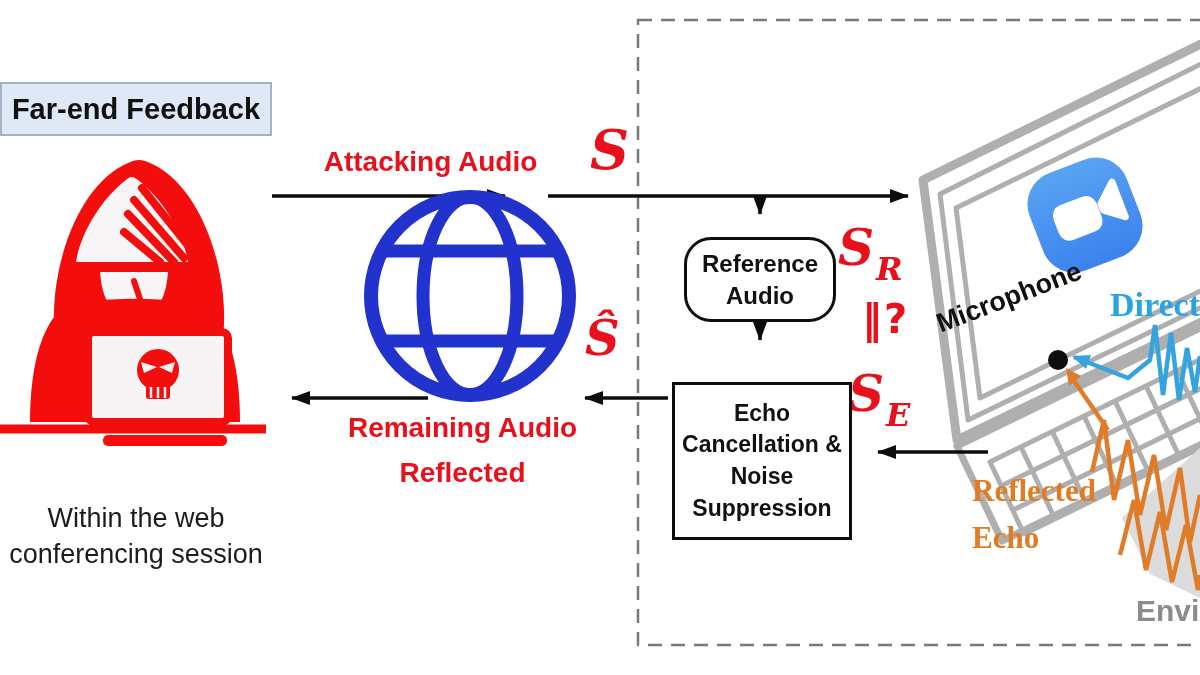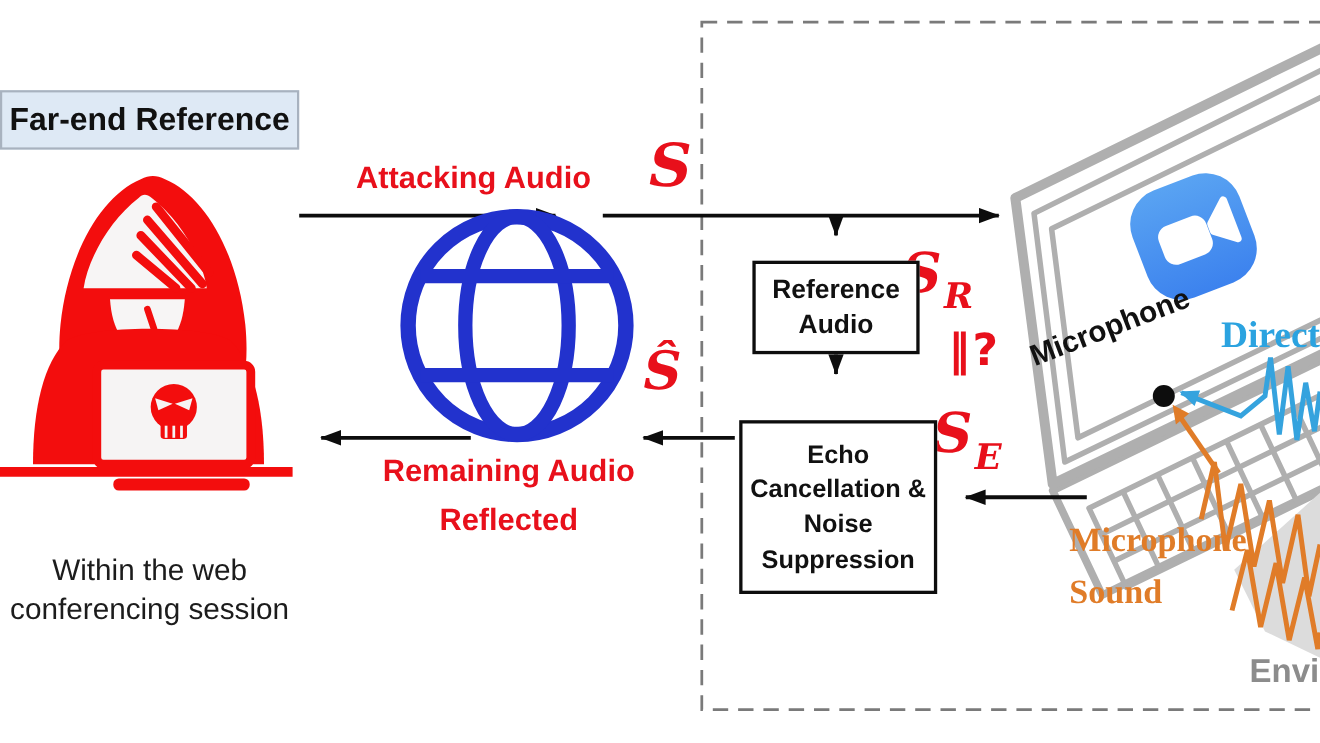--- a/index.html
+++ b/index.html
@@ -22,32 +22,32 @@
   .red-flow{color:#E8101B;font-weight:bold;font-size:28px;text-align:center;line-height:1.6;}
   .attacking{left:298px;top:140px;width:265px;}
   .remaining{left:295px;top:406px;width:335px;}
   .math{
     position:absolute;color:#E8101B;
     font-family:"DejaVu Serif",serif;font-style:italic;font-weight:bold;
   }
   .math .sub{font-size:32px;position:relative;top:15px;margin-left:2px;}
   .m-s{left:590px;top:118px;font-size:54px;}
   .m-shat{left:585px;top:310px;font-size:48px;}
-  .m-sr{left:820px;top:218px;font-size:50px;}
+  .m-sr{left:838px;top:218px;font-size:50px;}
   .m-se{left:848px;top:364px;font-size:50px;}
   .m-eq{
     left:862px;top:296px;font-size:40px;color:#E8101B;font-weight:bold;
     font-family:"DejaVu Sans",sans-serif;letter-spacing:2px;
   }
   .pbox{
     position:absolute;border:3px solid #0d0d0d;background:#ffffff;box-sizing:border-box;
     font-weight:bold;color:#111;text-align:center;
     display:flex;align-items:center;justify-content:center;
   }
-  .ref-box{left:684px;top:237px;width:152px;height:85px;font-size:24px;line-height:1.3;}
+  .ref-box{left:684px;top:237px;width:152px;height:85px;font-size:24px;line-height:1.3;border-radius:27px;}
   .echo-box{left:672px;top:362px;width:180px;height:158px;font-size:23px;line-height:1.38;margin-top:20px;}
   .microphone{
     left:898px;top:282px;width:222px;text-align:center;
     font-size:27px;font-weight:bold;color:#111;
     transform:rotate(-21deg);transform-origin:center center;
   }
   .direct{
     left:1110px;top:286px;white-space:nowrap;
     font-family:"Liberation Serif",serif;font-weight:bold;font-size:34px;color:#2BA3E0;
   }
@@ -166,21 +166,21 @@
           <line x1="165" y1="387" x2="165" y2="398"></line>
         </g>
       </g>
 
       <line x1="0" y1="429" x2="266" y2="429" stroke="#F30D0D" stroke-width="9"></line>
       <rect x="103" y="435" width="124" height="11" rx="5" fill="#F30D0D"></rect>
     </g>
   </svg>
 
   <div class="txt attacker-label">
-    <span>Far-end Reference</span>
+    <span>Far-end Feedback</span>
   </div>
 
   <div class="txt caption">Within the web conferencing session</div>
 
   <div class="txt red-flow attacking">Attacking Audio</div>
 
   <div class="txt red-flow remaining">Remaining Audio Reflected</div>
 
   <div class="math m-s">S</div>
 
@@ -197,16 +197,16 @@
   </div>
 
   <div class="pbox echo-box">
     <span>Echo Cancellation &amp; Noise Suppression</span>
   </div>
 
   <div class="txt microphone">Microphone</div>
 
   <div class="txt direct">Direct Sound</div>
 
-  <div class="txt reflected">Microphone Sound</div>
+  <div class="txt reflected">Reflected Echo</div>
 
   <div class="txt environment">Environment</div>
 </div>
 
 </body></html>

